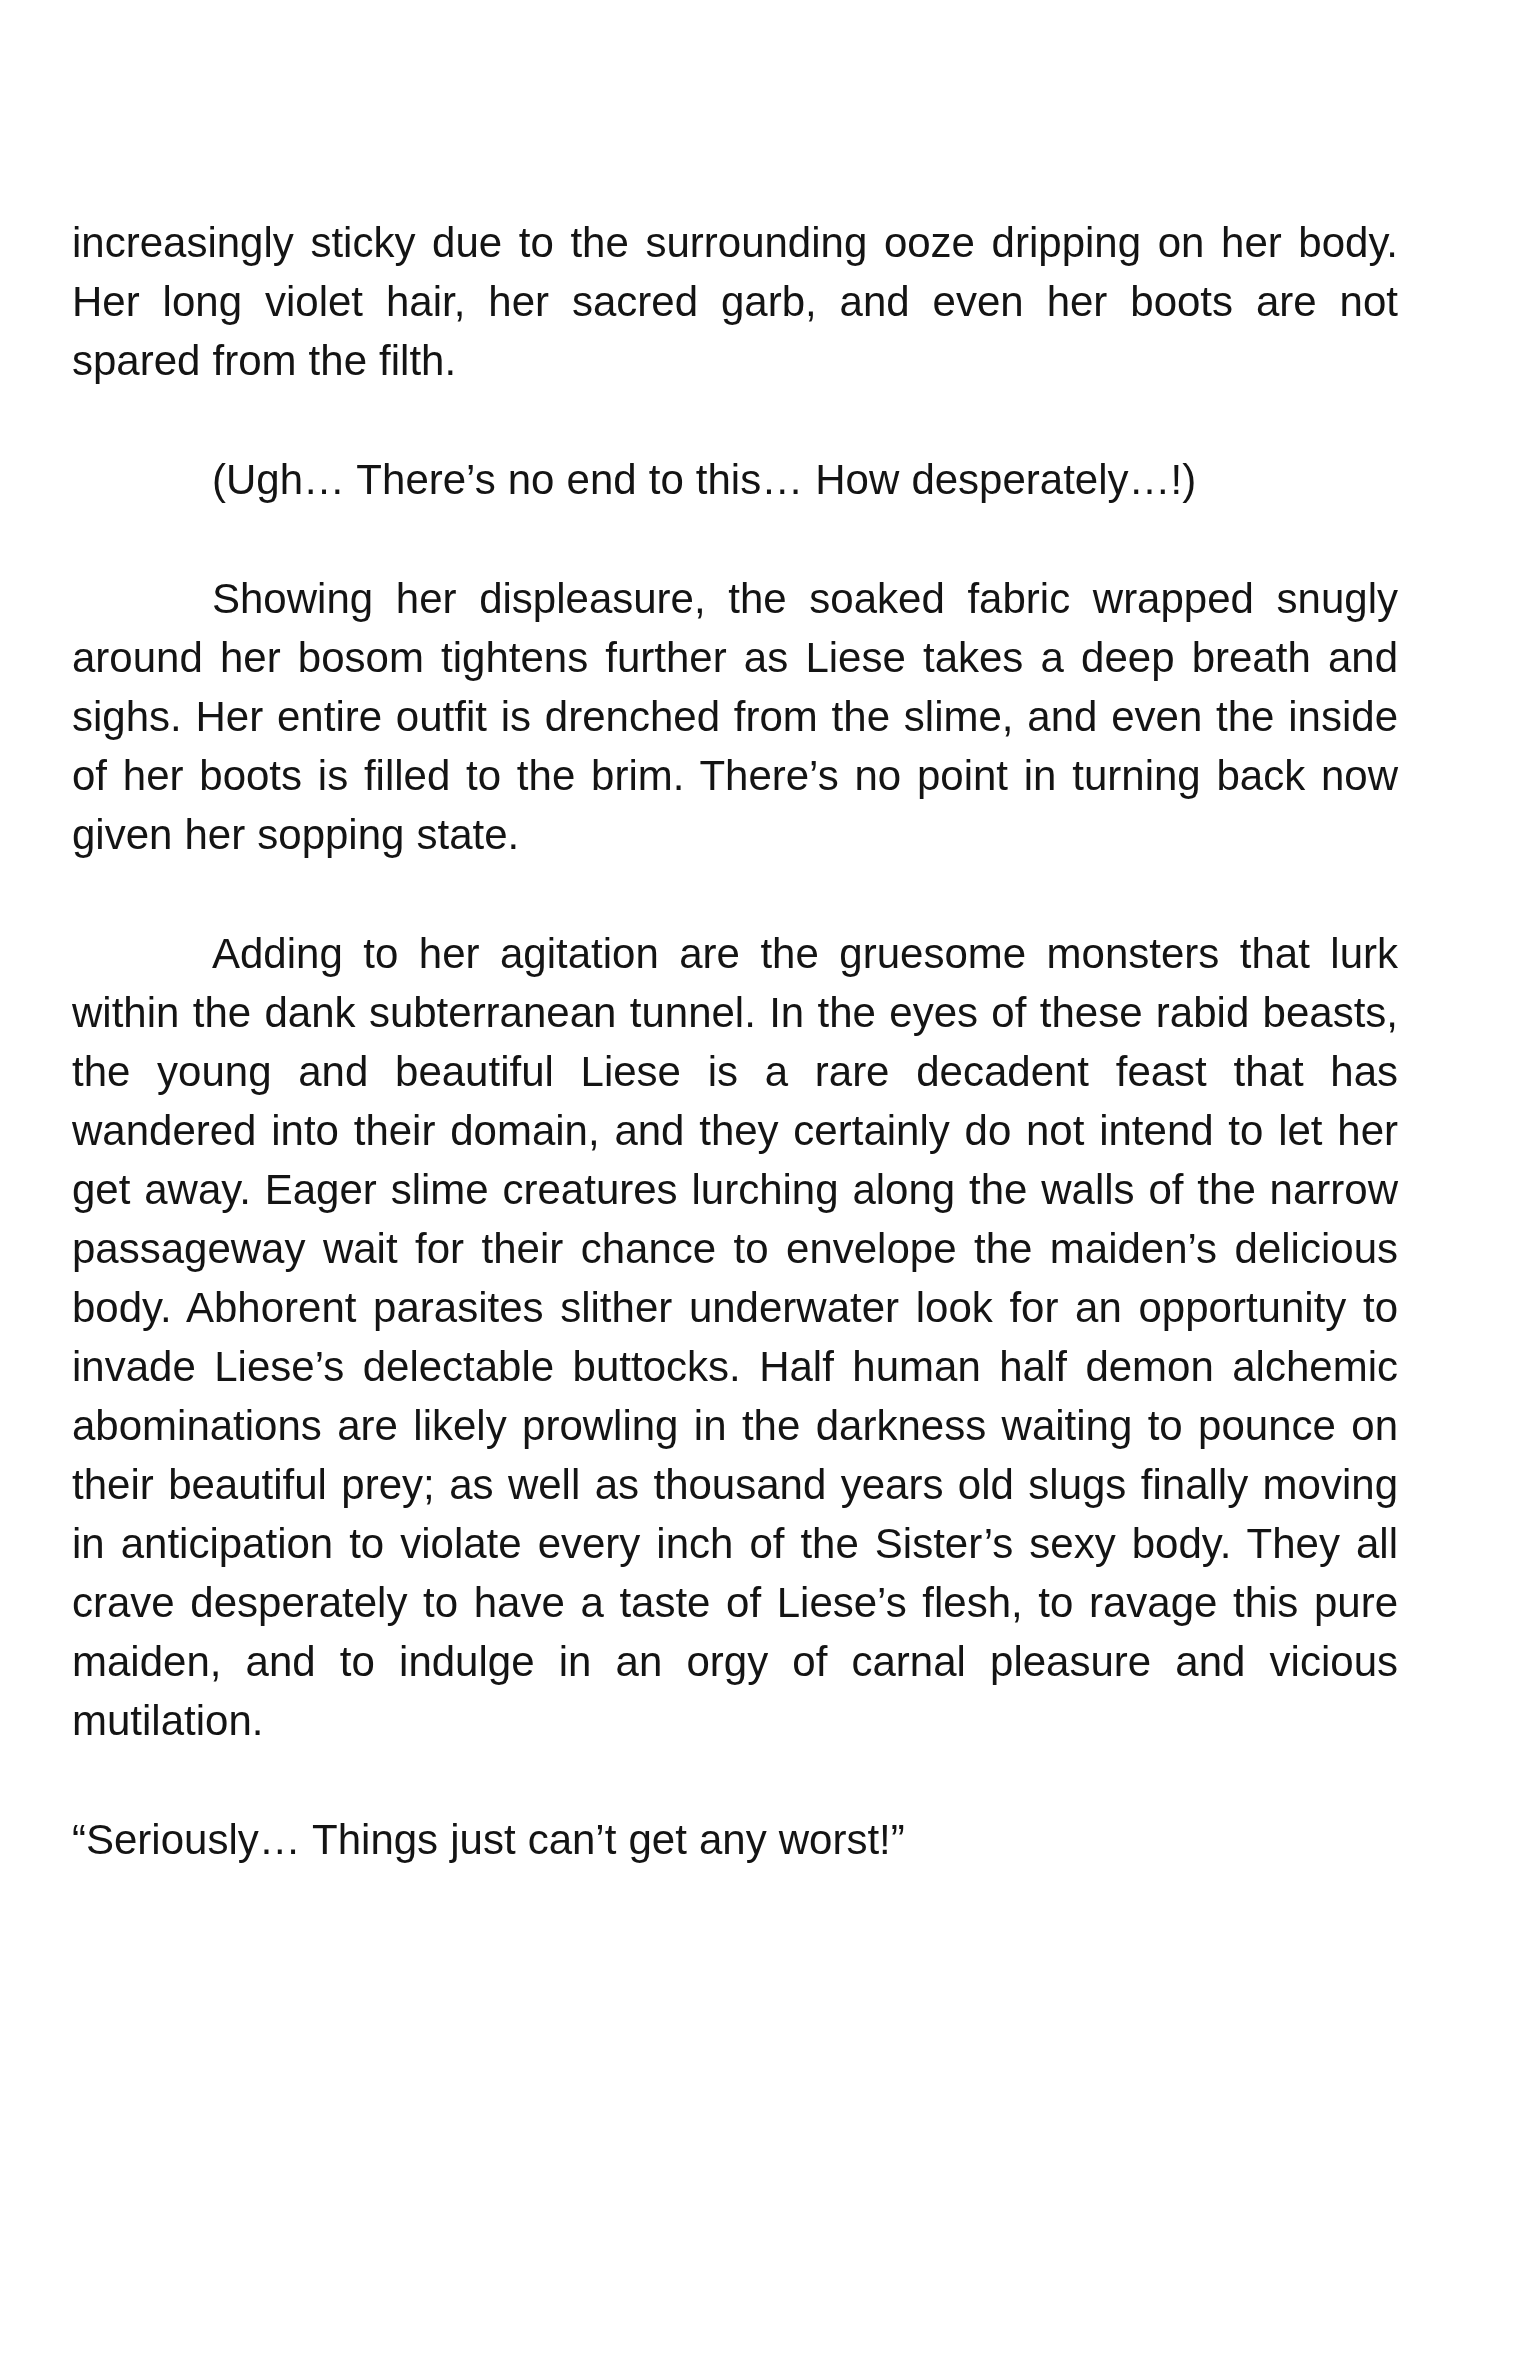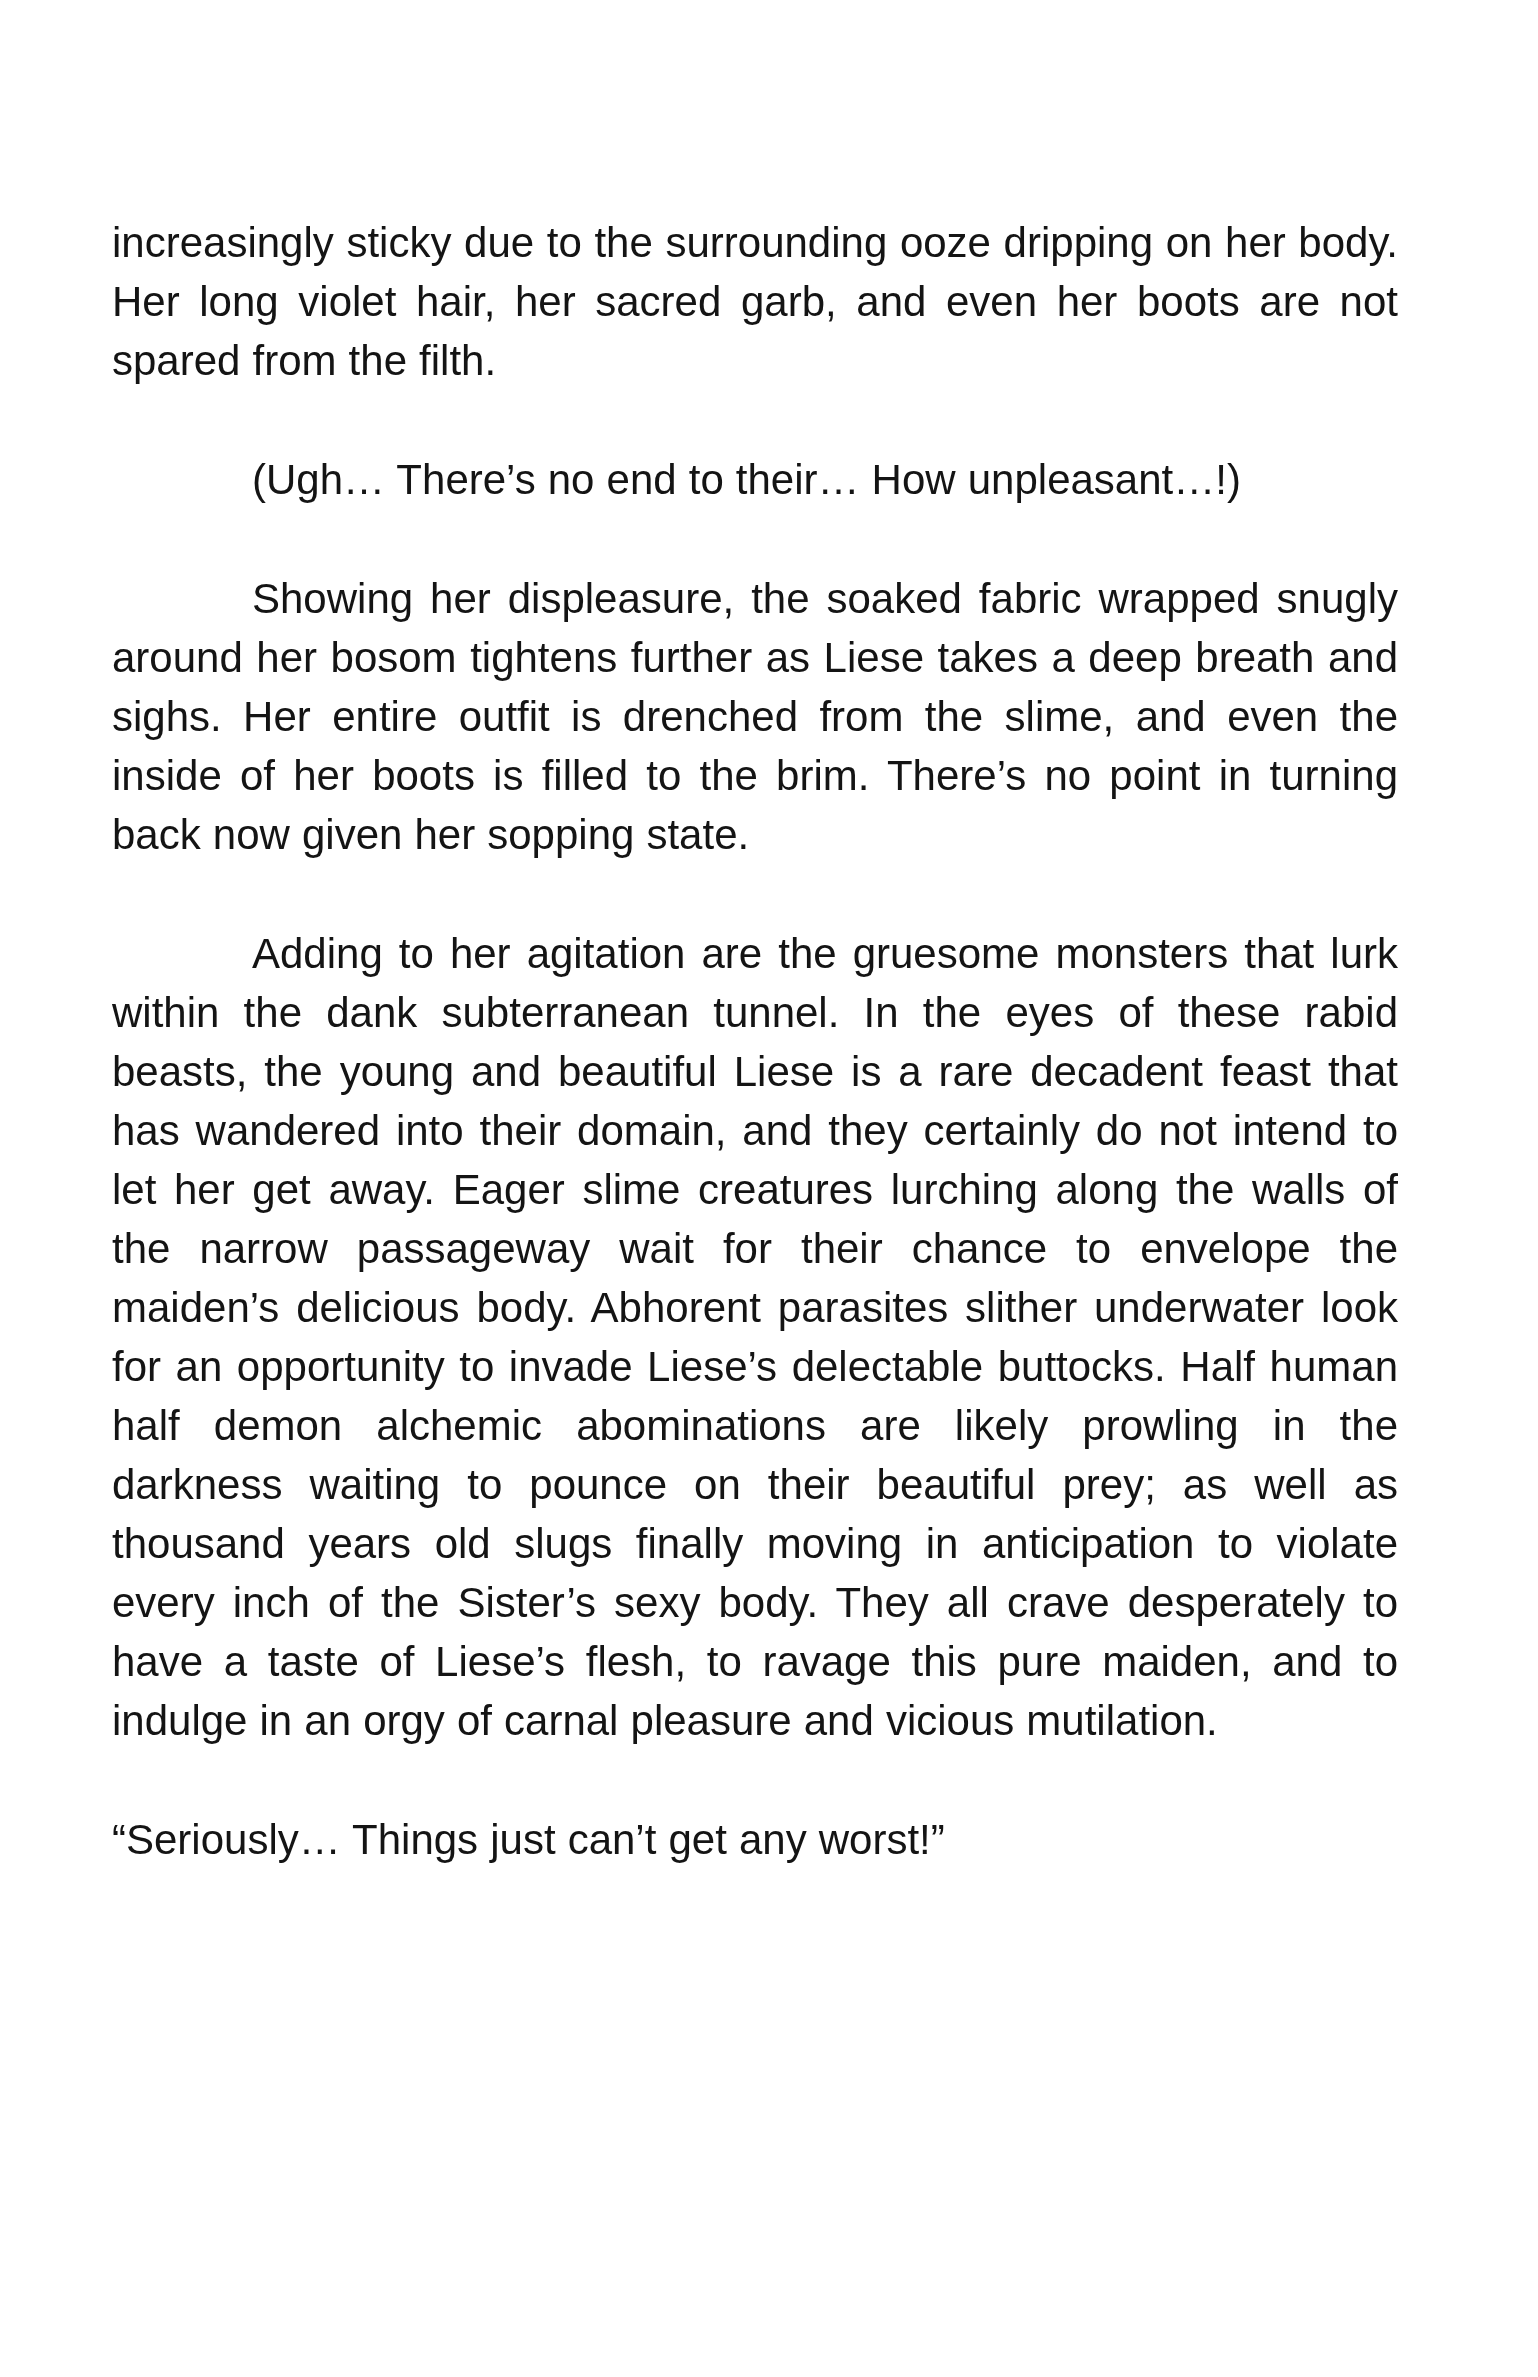--- a/index.html
+++ b/index.html
@@ -6,21 +6,21 @@
     margin: 0;
     padding: 0;
     background: #ffffff;
   }
   .page {
     position: relative;
     box-sizing: border-box;
     width: 1538px;
     height: 2377px;
     background: #ffffff;
-    padding: 213px 140px 0 112px;
+    padding: 213px 140px 0 72px;
     overflow: hidden;
     font-family: "Liberation Sans", sans-serif;
     font-size: 42px;
     line-height: 59px;
     color: #141414;
     -webkit-font-smoothing: antialiased;
   }
   .para {
     margin: 0 0 60px 0;
     text-align: justify;
@@ -32,21 +32,21 @@
   .para.no-justify {
     text-align: left;
   }
 </style>
 </head>
 <body>
 
 <div class="page">
   <p class="para">increasingly sticky due to the surrounding ooze dripping on her body. Her long violet hair, her sacred garb, and even her boots are not spared from the filth.</p>
 
-  <p class="para indent no-justify">(Ugh… There’s no end to their… How unpleasant…!)</p>
+  <p class="para indent no-justify">(Ugh… There’s no end to this… How desperately…!)</p>
 
   <p class="para indent">Showing her displeasure, the soaked fabric wrapped snugly around her bosom tightens further as Liese takes a deep breath and sighs. Her entire outfit is drenched from the slime, and even the inside of her boots is filled to the brim. There’s no point in turning back now given her sopping state.</p>
 
   <p class="para indent">Adding to her agitation are the gruesome monsters that lurk within the dank subterranean tunnel. In the eyes of these rabid beasts, the young and beautiful Liese is a rare decadent feast that has wandered into their domain, and they certainly do not intend to let her get away. Eager slime creatures lurching along the walls of the narrow passageway wait for their chance to envelope the maiden’s delicious body. Abhorent parasites slither underwater look for an opportunity to invade Liese’s delectable buttocks. Half human half demon alchemic abominations are likely prowling in the darkness waiting to pounce on their beautiful prey; as well as thousand years old slugs finally moving in anticipation to violate every inch of the Sister’s sexy body. They all crave desperately to have a taste of Liese’s flesh, to ravage this pure maiden, and to indulge in an orgy of carnal pleasure and vicious mutilation.</p>
 
   <p class="para no-justify">“Seriously… Things just can’t get any worst!”</p>
 
 </div>
 
 

